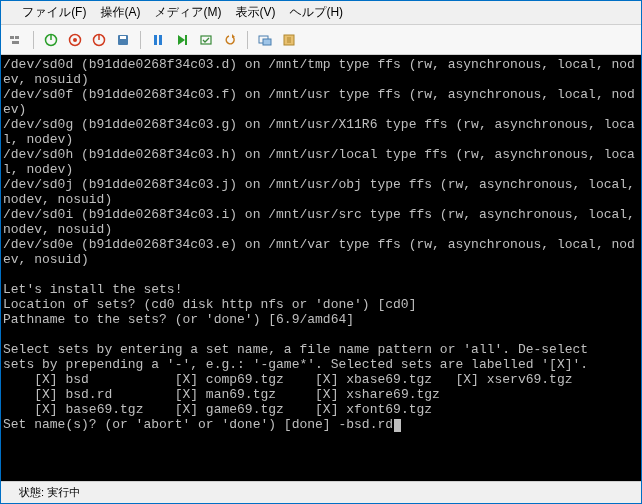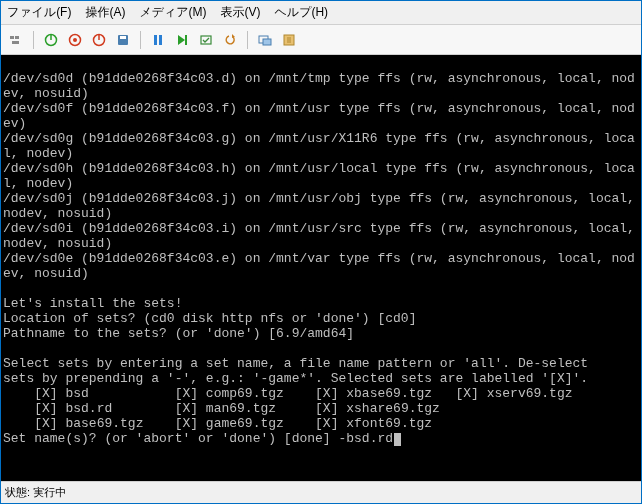--- a/index.html
+++ b/index.html
@@ -3,27 +3,27 @@
 <meta charset="utf-8">
 <style>
   * { margin: 0; padding: 0; box-sizing: border-box; }
   html, body { width: 642px; height: 504px; font-family: "Segoe UI", Arial, sans-serif; overflow: hidden; }
   .window { width: 100%; height: 100%; display: flex; flex-direction: column; border: 1px solid #006fc5; }
   .titlebar { height: 30px; background: #006fc5; color: #fff; display: flex; align-items: center; padding-left: 8px; }
   .titlebar-icon { width: 16px; height: 16px; margin-right: 6px; display:inline-flex; align-items:center; justify-content:center;}
   .titlebar-title { font-size: 12px; flex: 1; }
   .winbtn { width: 45px; height: 30px; display:flex; align-items:center; justify-content:center; }
   .winbtn.close { background:#e81123; }
-  .menubar { height: 24px; background: #f0f0f0; display:flex; align-items:center; padding: 0 6px; font-size: 12px; color:#000; border-bottom:1px solid #d0d0d0;}
+  .menubar { height: 24px; background: #f0f0f0; display:flex; align-items:center; padding: 0 21px; font-size: 12px; color:#000; border-bottom:1px solid #d0d0d0;}
   .menuitem { margin-right: 14px; cursor:pointer; }
   .toolbar { height: 30px; background:#f7f7f7; display:flex; align-items:center; padding:0 4px; border-bottom:1px solid #d0d0d0; gap:2px;}
   .tb-btn { width:22px; height:22px; display:flex; align-items:center; justify-content:center; border-radius:2px;}
   .tb-sep { width:1px; height:18px; background:#c0c0c0; margin:0 4px;}
-  .terminal { flex:1; background:#000; color:#bfbfbf; font-family: "Consolas","Courier New",monospace; font-size:13px; line-height:15px; padding:16px 2px; white-space:pre-wrap; word-break:break-all; overflow:hidden;}
-  .statusbar { height:22px; background:#f0f0f0; border-top:1px solid #d0d0d0; display:flex; align-items:center; font-size:11px; padding:0 4px; color:#000;}
+  .terminal { flex:1; background:#000; color:#bfbfbf; font-family: "Consolas","Courier New",monospace; font-size:13px; line-height:15px; padding:2px 2px; white-space:pre-wrap; word-break:break-all; overflow:hidden;}
+  .statusbar { height:22px; background:#f0f0f0; border-top:1px solid #d0d0d0; display:flex; align-items:center; font-size:11px; padding:0 18px; color:#000;}
   .cursor { display:inline-block; width:7px; height:13px; background:#bfbfbf; vertical-align:text-bottom; margin-left:1px;}
 </style>
 </head>
 <body>
 
 <div class="window">
 
   <div class="menubar">
     <span class="menuitem">ファイル(F)</span>
     <span class="menuitem">操作(A)</span>

